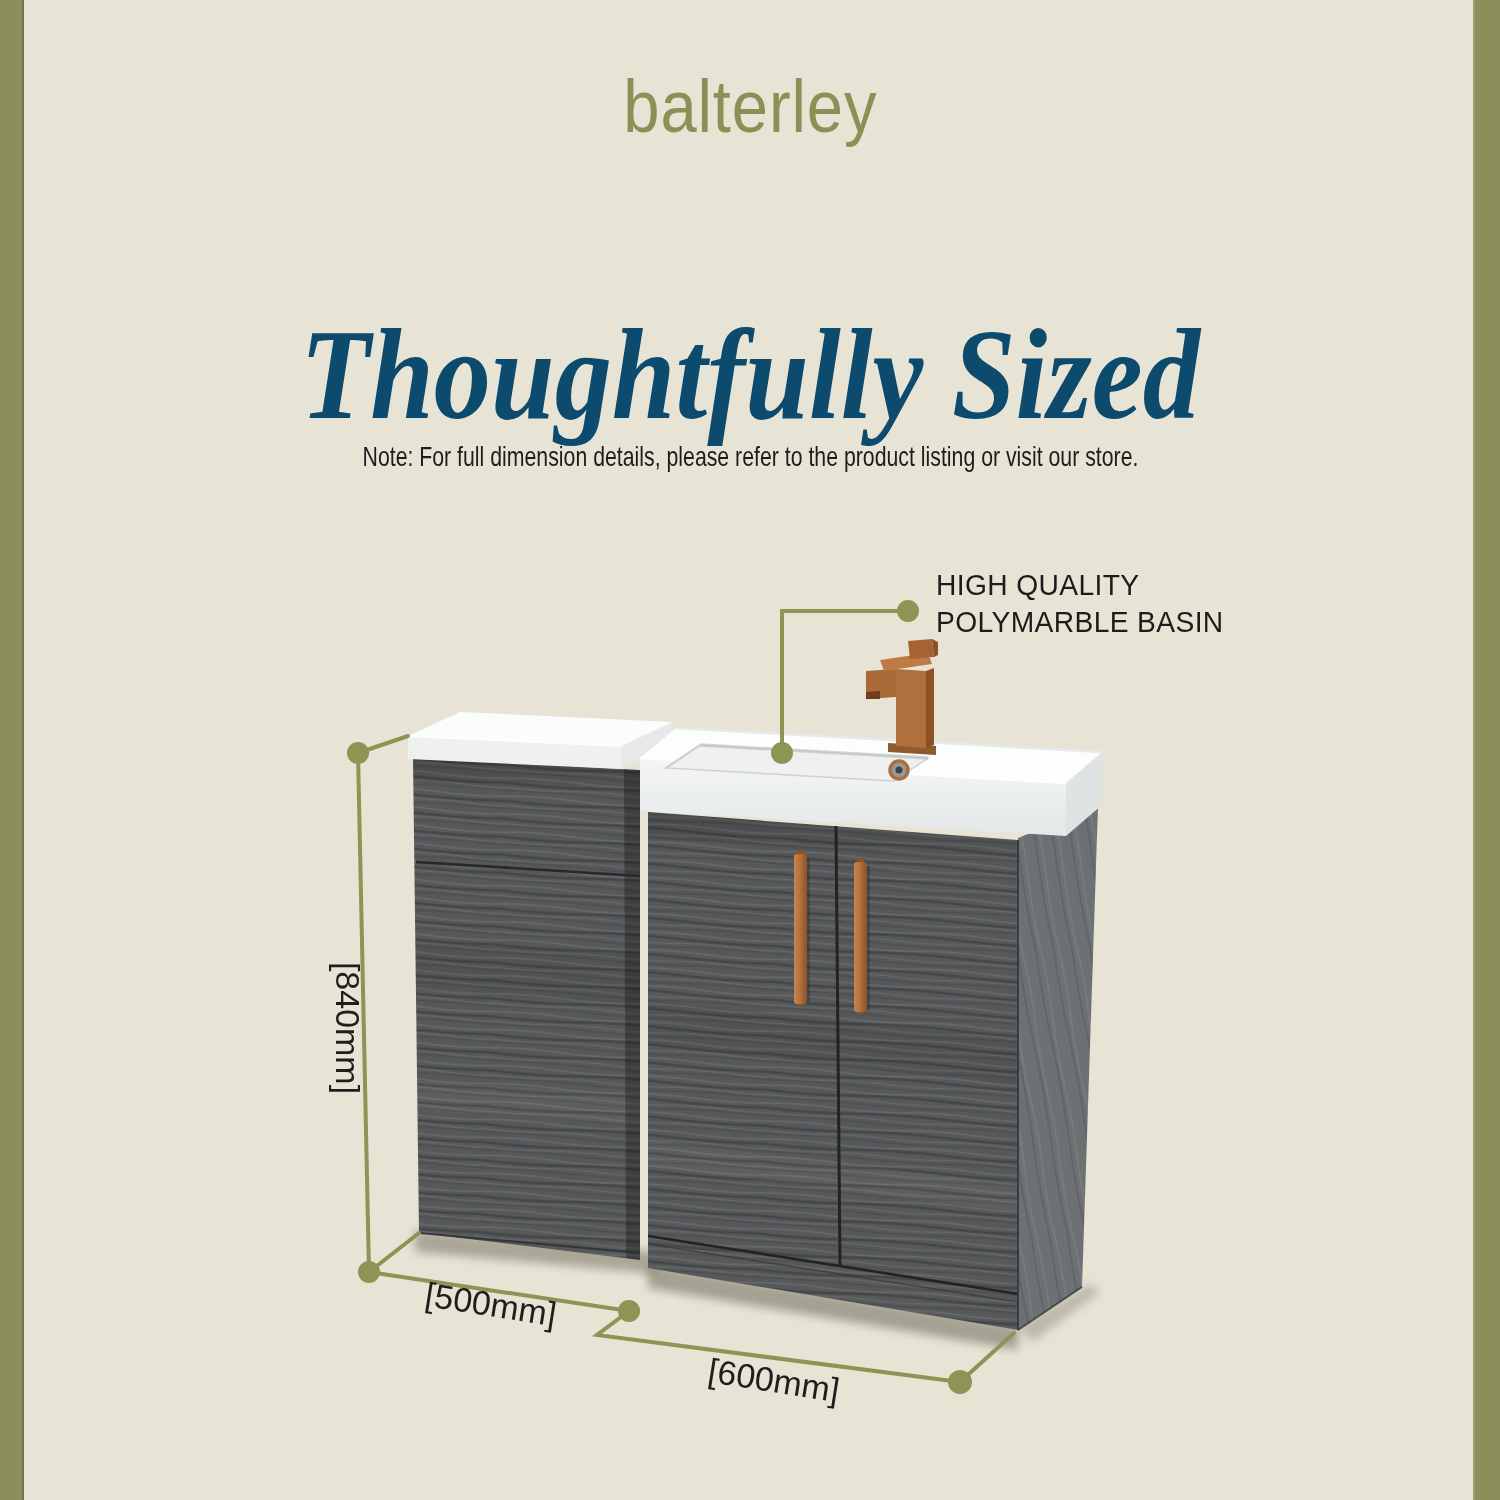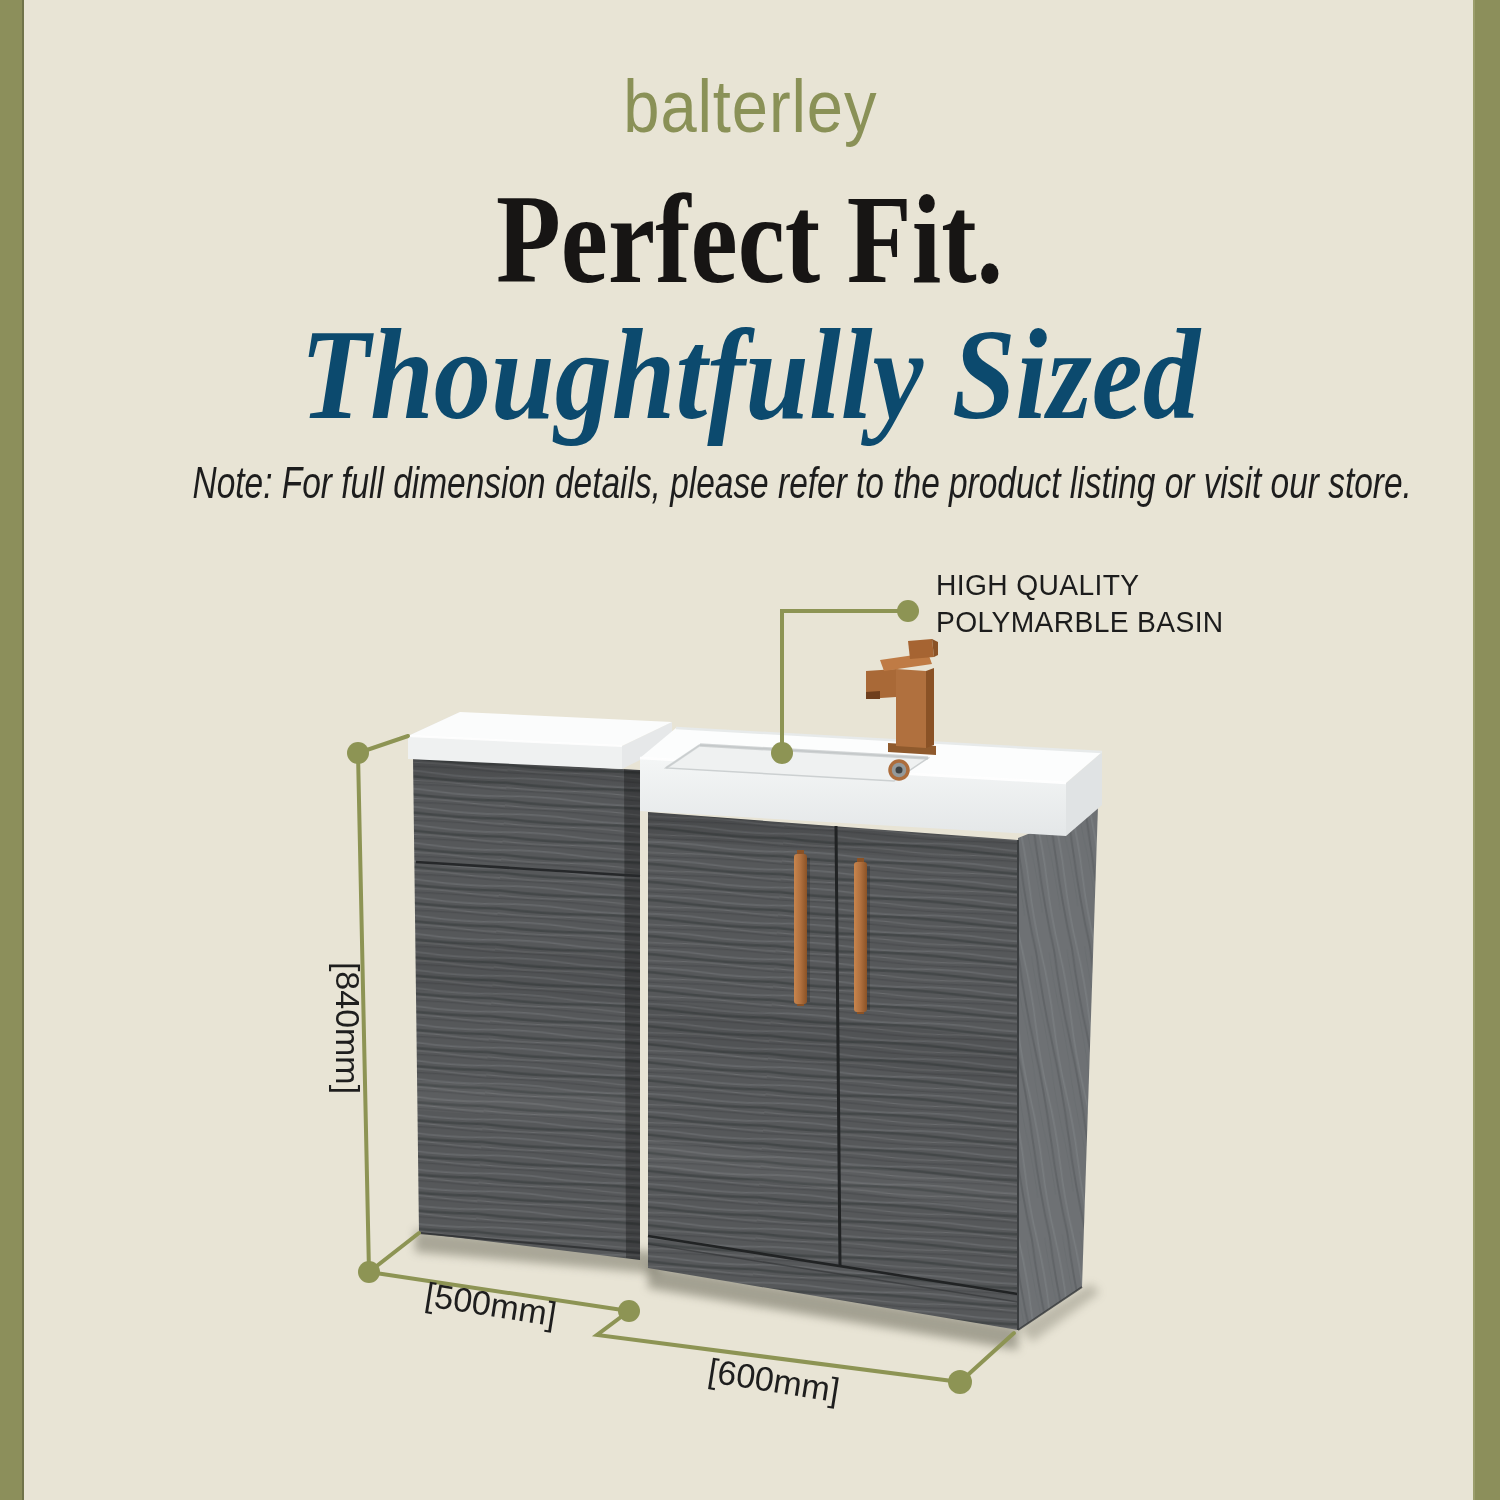--- a/index.html
+++ b/index.html
@@ -16,21 +16,21 @@
   .logo .squeeze{transform:scaleX(0.88);letter-spacing:1px;}
 
   .title{top:172px;font-family:"Liberation Serif",serif;font-weight:700;font-size:128px;
          line-height:1.05;color:#171514;}
   .title .squeeze{transform:scaleX(0.83);}
 
   .subtitle{top:306px;font-family:"Liberation Serif",serif;font-style:italic;font-weight:600;
             font-size:130px;line-height:1.05;color:#0c4a6e;}
   .subtitle .squeeze{transform:scaleX(0.88);}
 
-  .note{top:458px;font-style:italic;font-size:44px;color:#1d1d1d;}
+  .note{top:441px;font-size:28px;color:#1d1d1d;}
   .note .squeeze{transform:scaleX(0.76);}
 
   .callout-label{position:absolute;left:936px;top:566px;font-size:30px;line-height:37px;
                  letter-spacing:.4px;color:#1c1c1c;white-space:nowrap;transform:scaleX(0.94);
                  transform-origin:left top;}
 
   svg.illustration{position:absolute;left:0;top:0;width:1500px;height:1500px;}
   svg text{font-family:"Liberation Sans",sans-serif;fill:#1e1e1e;}
 </style>
 </head>
@@ -38,23 +38,20 @@
 
 <div class="canvas">
 
   <div class="edge left"></div>
   <div class="edge right"></div>
 
   <div class="center-text logo">
     <span class="squeeze">balterley</span>
   </div>
 
-  <div class="center-text title">
-    <span class="squeeze">Perfect Fit.</span>
-  </div>
 
   <div class="center-text subtitle">
     <span class="squeeze">Thoughtfully Sized</span>
   </div>
 
   <div class="center-text note">
     <span class="squeeze">Note: For full dimension details, please refer to the product listing or visit our store.</span>
   </div>
 
   <div class="callout-label">

